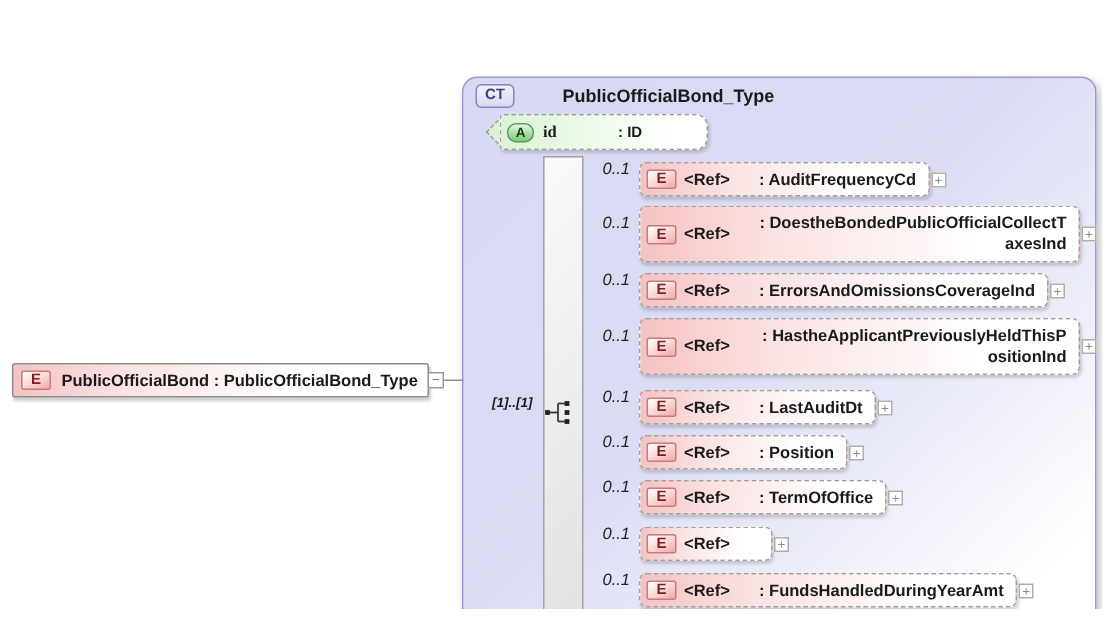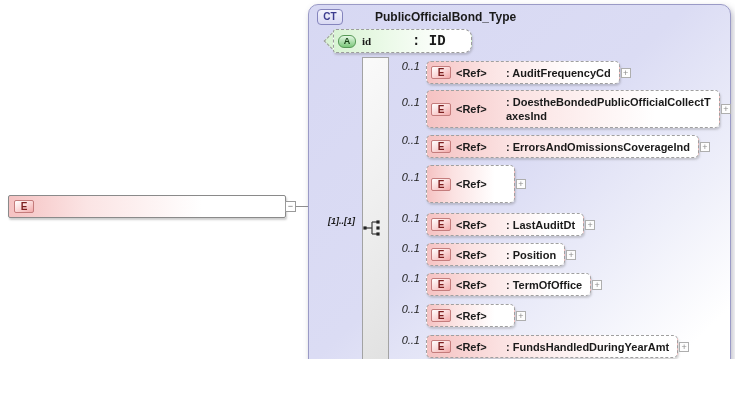--- a/index.html
+++ b/index.html
@@ -1,19 +1,20 @@
 <!DOCTYPE html>
 <html><head>
 <meta charset="utf-8">
 <style>
   html,body{margin:0;padding:0;background:#ffffff;}
   #stage{
     position:relative;width:735px;height:359px;overflow:hidden;
     font-family:"Liberation Sans",sans-serif;font-weight:bold;color:#1a1a1a;
     background:#ffffff;
+    margin-top:47px;
   }
   
   .hline{position:absolute;height:1px;background:#8f8f8f;}
   .vline{position:absolute;width:1px;background:#8f8f8f;}
 
   
   .root-box{
     position:absolute;left:8px;top:195px;width:278px;height:23px;box-sizing:border-box;
     border:1px solid #8a8a8a;border-radius:2px;
     background:linear-gradient(to right,#f5c2c2 0%,#fbe4e4 28%,#ffffff 70%);
@@ -65,21 +66,21 @@
     box-shadow:1px 2px 2px rgba(90,90,90,.25);
     display:flex;align-items:center;padding-left:4px;z-index:3;
   }
   .attr-tip{
     position:absolute;left:327px;top:33px;width:16px;height:16px;box-sizing:border-box;
     transform:rotate(45deg);
     border-left:1px dashed #9c9c9c;border-bottom:1px dashed #9c9c9c;
     background:#daf3d5;z-index:2;
   }
   .attr-name{font-size:11px;margin-left:6px;width:50px;font-family:Liberation Serif, serif;}
-  .attr-type{font-size:14px;white-space:nowrap;font-family:Liberation Mono, monospace;}
+  .attr-type{font-size:10px;white-space:nowrap;}
 
   
   .seq-bar{
     position:absolute;left:362px;top:57px;width:27px;height:342px;box-sizing:border-box;
     border:1px solid #a3a3a3;
     background:linear-gradient(135deg,#fafafa 0%,#ededed 50%,#dedede 100%);z-index:2;
   }
   .vline.attr-drop{left:322px;top:41px;height:186px;}
   .hline.attr-stub{left:322px;top:41px;width:6px;}
   .hline.seq-branch{left:322px;top:227px;width:42px;}
@@ -97,21 +98,21 @@
   }
   #rows .row .rowbox{
     position:absolute;left:426px;top:var(--top);height:var(--h);box-sizing:border-box;
     width:max-content;
     border:1px dashed #a0a0a0;border-radius:5px;
     background:linear-gradient(to right,#f5c2c2 0%,#fbe2e2 30%,#ffffff 78%);
     box-shadow:1px 2px 2px rgba(90,90,90,.25);
     display:flex;align-items:center;padding:0 8px 0 4px;z-index:3;
   }
   #rows .row .ref{font-size:11px;width:50px;flex:0 0 auto;margin-left:5px;}
-  #rows .row .ename{font-size:11px;line-height:14px;word-break:break-all;}
+  #rows .row .ename{font-size:11px;line-height:14px;word-break:break-all;text-align:right;}
   #rows .row:nth-child(1){--top:61px;--h:23px;}
   #rows .row:nth-child(2){--top:90px;--h:38px;}
   #rows .row:nth-child(3){--top:135px;--h:23px;}
   #rows .row:nth-child(4){--top:165px;--h:38px;}
   #rows .row:nth-child(5){--top:213px;--h:23px;}
   #rows .row:nth-child(6){--top:243px;--h:23px;}
   #rows .row:nth-child(7){--top:273px;--h:23px;}
   #rows .row:nth-child(8){--top:304px;--h:23px;}
   #rows .row:nth-child(9){--top:335px;--h:23px;}
   #rows .row:nth-child(10){--top:366px;--h:24px;}
@@ -132,20 +133,21 @@
   <div class="ct-badge">CT</div>
   <div class="ct-title">PublicOfficialBond_Type</div>
 
   <div class="hline root-conn"></div>
   <div class="vline attr-drop"></div>
   <div class="hline attr-stub"></div>
   <div class="hline seq-branch"></div>
 
   <div class="root-box">
     <span class="e-badge">E</span>
+    <span class="root-label">PublicOfficialBond : PublicOfficialBond_Type</span>
     <span class="collapse-handle">−</span>
   </div>
 
   <div class="attr-tip"></div>
   <div class="attr-box">
     <span class="a-badge">A</span>
     <span class="attr-name">id</span>
     <span class="attr-type">: ID</span>
   </div>
 
@@ -201,20 +203,21 @@
         <span class="expand-handle">+</span>
       </div>
     </div>
 
     <div class="row">
       <div class="hline rowline"></div>
       <div class="rowcard">0..1</div>
       <div class="rowbox">
         <span class="e-badge">E</span>
         <span class="ref">&lt;Ref&gt;</span>
+        <span class="ename">: HastheApplicantPreviouslyHeldThisPositionInd</span>
         <span class="expand-handle">+</span>
       </div>
     </div>
 
     <div class="row">
       <div class="hline rowline"></div>
       <div class="rowcard">0..1</div>
       <div class="rowbox">
         <span class="e-badge">E</span>
         <span class="ref">&lt;Ref&gt;</span>

